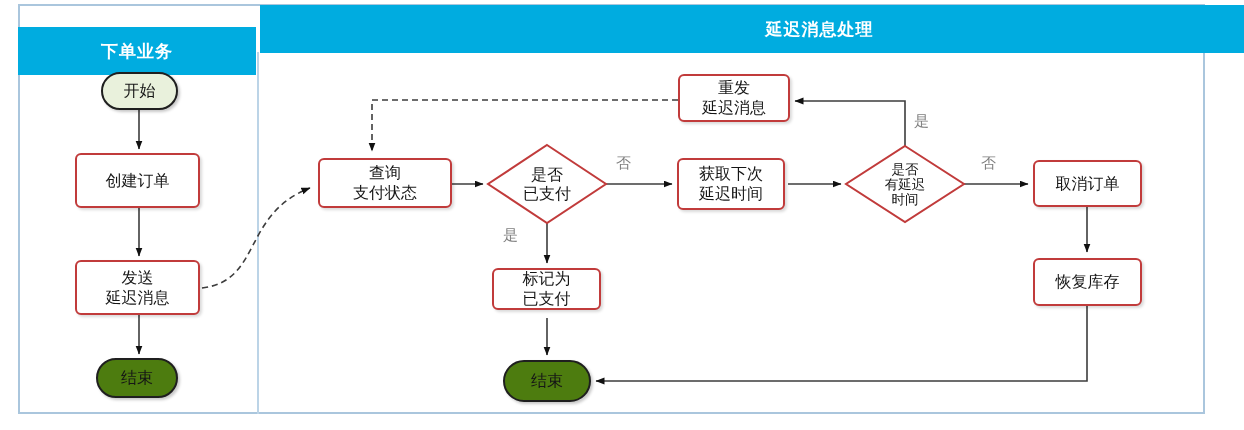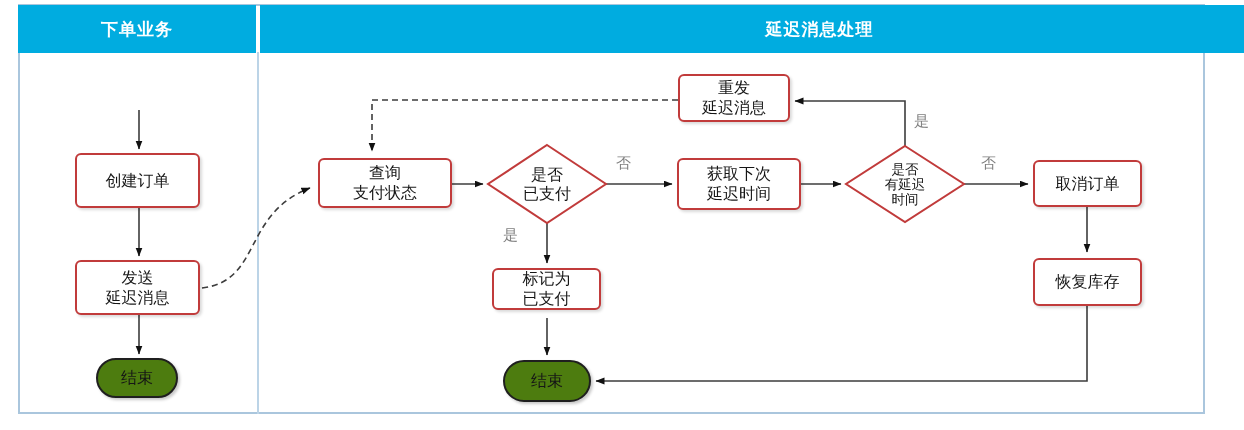--- a/index.html
+++ b/index.html
@@ -17,21 +17,21 @@
   .lane-divider{
     position:absolute;left:257px;top:52px;width:2px;height:362px;
     background:#bcd4e7;
   }
   .hdr{
     position:absolute;top:5px;height:48px;
     background:#00ace0;color:#ffffff;
     display:flex;align-items:center;justify-content:center;
     font-size:17px;font-weight:bold;letter-spacing:1px;
   }
-  .hdr1{left:18px;width:238px;}
+  .hdr1{left:18px;width:238px;margin-top:22px;}
   .hdr2{left:260px;width:1119px;}
   .edges{position:absolute;left:0;top:0;width:1244px;height:430px;}
   .node{
     position:absolute;box-sizing:border-box;
     display:flex;align-items:center;justify-content:center;
     text-align:center;white-space:pre-line;
     color:#161616;font-size:16px;line-height:20px;
     background:#ffffff;
   }
   .proc{
@@ -90,33 +90,34 @@
       <path d="M678,100 H372 V151" stroke-dasharray="6,4" marker-end="url(#arrow)"></path>
       <path d="M1087,207 V252" marker-end="url(#arrow)"></path>
       <path d="M1087,306 V381 H596" marker-end="url(#arrow)"></path>
     </g>
     <g stroke="#c13b3b" stroke-width="2" fill="#ffffff">
       <polygon points="547,145 606,184 547,223 488,184"></polygon>
       <polygon points="905,146 964,184 905,222 846,184"></polygon>
     </g>
   </svg>
 
+  <div class="node term start-fill" style="left:101px;top:72px;width:77px;height:38px;">开始</div>
   <div class="node proc" style="left:75px;top:153px;width:125px;height:55px;">创建订单</div>
   <div class="node proc" style="left:75px;top:260px;width:125px;height:55px;">发送
 延迟消息</div>
   <div class="node term end-fill" style="left:96px;top:358px;width:82px;height:40px;">结束</div>
 
   <div class="node proc" style="left:318px;top:158px;width:134px;height:50px;">查询
 支付状态</div>
   <div class="dtext two" style="left:497px;top:165px;width:100px;">是否
 已支付</div>
   <div class="node proc" style="left:492px;top:268px;width:109px;height:42px;">标记为
 已支付</div>
   <div class="node term end-fill" style="left:503px;top:360px;width:88px;height:42px;">结束</div>
-  <div class="node proc" style="left:677px;top:158px;width:124px;height:52px;">获取下次
+  <div class="node proc" style="left:677px;top:158px;width:108px;height:52px;">获取下次
 延迟时间</div>
   <div class="dtext three" style="left:855px;top:162px;width:100px;">是否
 有延迟
 时间</div>
   <div class="node proc" style="left:678px;top:74px;width:112px;height:48px;">重发
 延迟消息</div>
   <div class="node proc" style="left:1033px;top:160px;width:109px;height:47px;">取消订单</div>
   <div class="node proc" style="left:1033px;top:258px;width:109px;height:48px;">恢复库存</div>
 
   <div class="elabel" style="left:616px;top:155px;">否</div>

